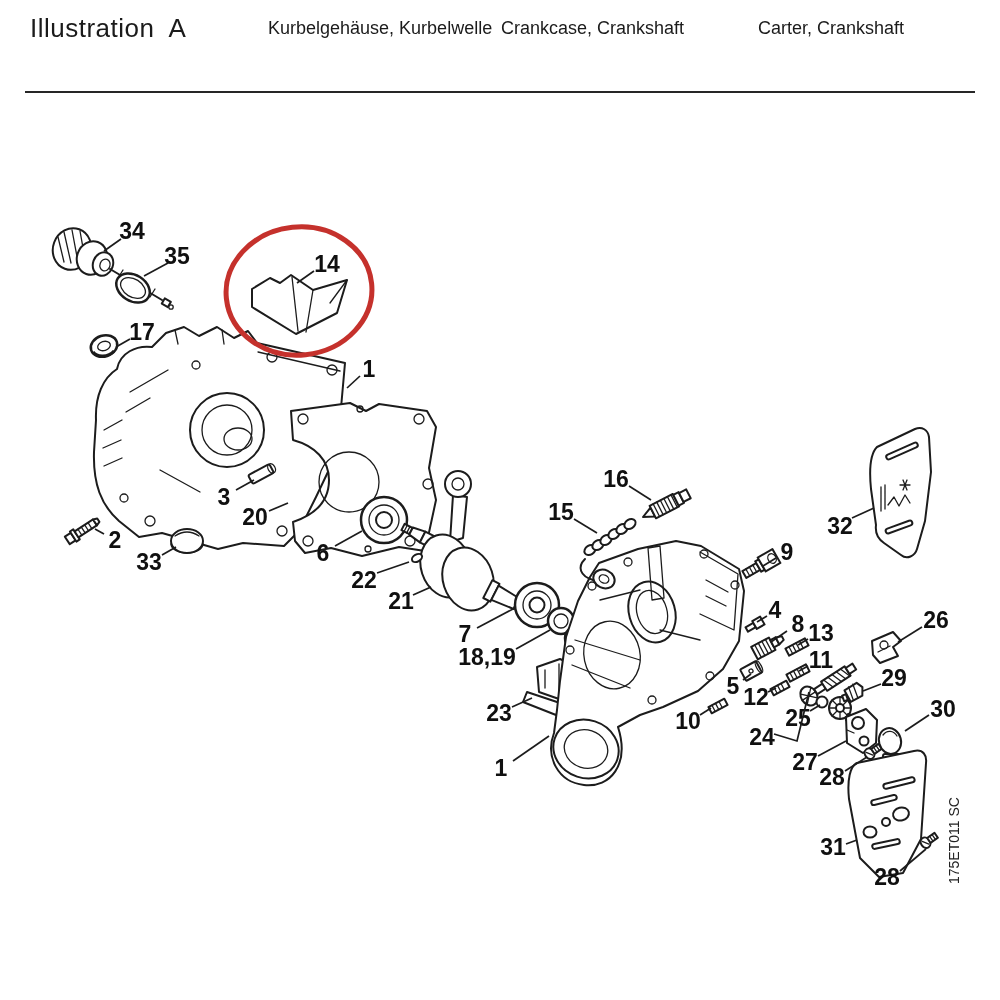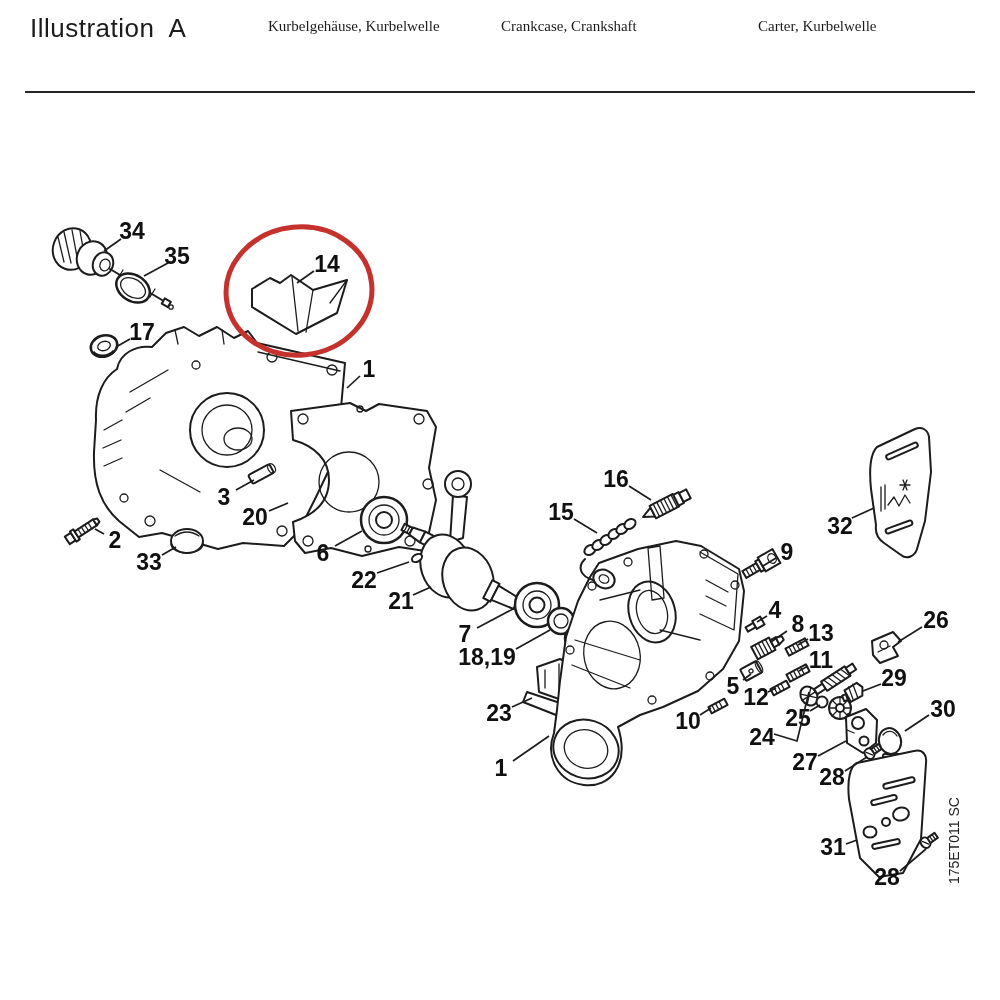--- a/index.html
+++ b/index.html
@@ -1,38 +1,38 @@
 <!DOCTYPE html>
 <html><head>
 <meta charset="utf-8">
 <style>
   html,body{margin:0;padding:0;background:#ffffff;}
   body{width:1000px;height:1000px;position:relative;font-family:"Liberation Sans",sans-serif;overflow:hidden;}
   .hdr-title{position:absolute;left:30px;top:13px;font-size:26px;color:#1b1b1b;letter-spacing:.5px;white-space:pre;}
-  .hdr-cap{position:absolute;top:18px;font-size:15px;color:#1b1b1b;white-space:nowrap;font-family:Liberation Serif, serif;}
+  .hdr-cap{position:absolute;top:18px;font-size:18px;color:#1b1b1b;white-space:nowrap;}
   #cap-de{left:268px}
   #cap-en{left:501px}
   #cap-fr{left:758px}
   .rule{position:absolute;left:25px;top:91px;width:950px;height:2px;background:#262626;}
   svg#art{position:absolute;left:0;top:0;}
   .ln{fill:none;stroke:#1c1c1c;stroke-width:2;stroke-linejoin:round;stroke-linecap:round;}
   .lnt{fill:none;stroke:#1c1c1c;stroke-width:1.3;stroke-linejoin:round;stroke-linecap:round;}
   .fw{fill:#ffffff;stroke:#1c1c1c;stroke-width:2;stroke-linejoin:round;}
   .fw25{fill:#ffffff;stroke:#1c1c1c;stroke-width:2.5;stroke-linejoin:round;}
   .leader{fill:none;stroke:#1c1c1c;stroke-width:1.7;}
   .part-num{font-family:"Liberation Sans",sans-serif;font-weight:bold;font-size:23px;fill:#101010;text-anchor:middle;dominant-baseline:central;}
   .code{font-family:"Liberation Sans",sans-serif;font-size:14px;fill:#222;}
 </style>
 </head>
 <body>
 
 <div class="hdr-title">Illustration  A</div>
 <div class="hdr-cap" id="cap-de">Kurbelgehäuse, Kurbelwelle</div>
 <div class="hdr-cap" id="cap-en">Crankcase, Crankshaft</div>
-<div class="hdr-cap" id="cap-fr">Carter, Kurbelwelle</div>
+<div class="hdr-cap" id="cap-fr">Carter, Crankshaft</div>
 <div class="rule"></div>
 
 <svg id="art" width="1000" height="1000" viewBox="0 0 1000 1000">
 
   <g>
     <ellipse class="fw" cx="72" cy="249" rx="19" ry="21" transform="rotate(20 72 249)"></ellipse>
     <path class="lnt" d="M58 237 L64 262 M64 232 L71 263 M72 230 L78 262 M80 231 L85 259"></path>
     <ellipse class="fw" cx="92" cy="258" rx="15" ry="17" transform="rotate(20 92 258)"></ellipse>
     <ellipse class="fw" cx="103" cy="264" rx="10" ry="12" transform="rotate(20 103 264)"></ellipse>
     <ellipse class="lnt" cx="105" cy="265" rx="5" ry="6" transform="rotate(20 105 265)"></ellipse>

